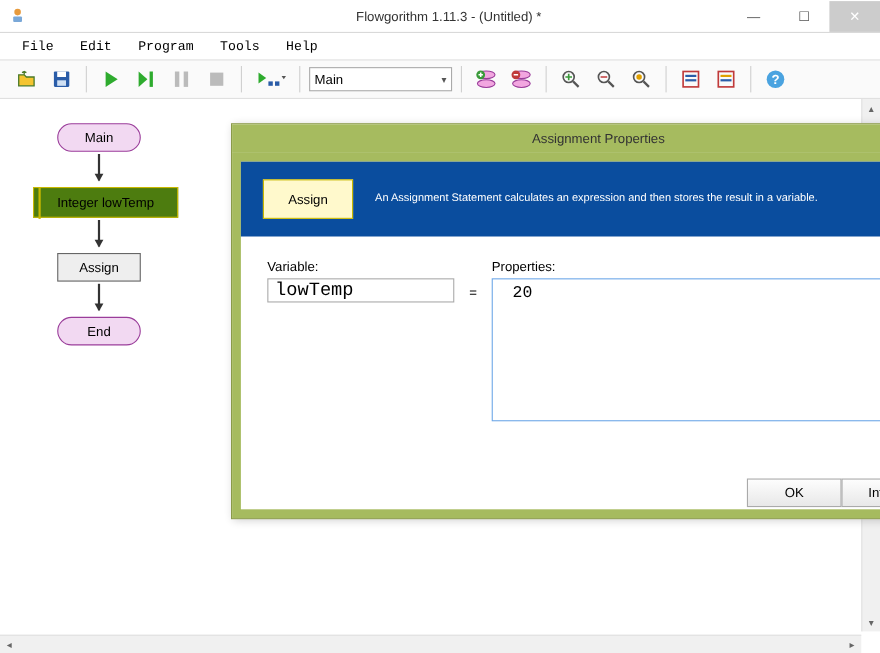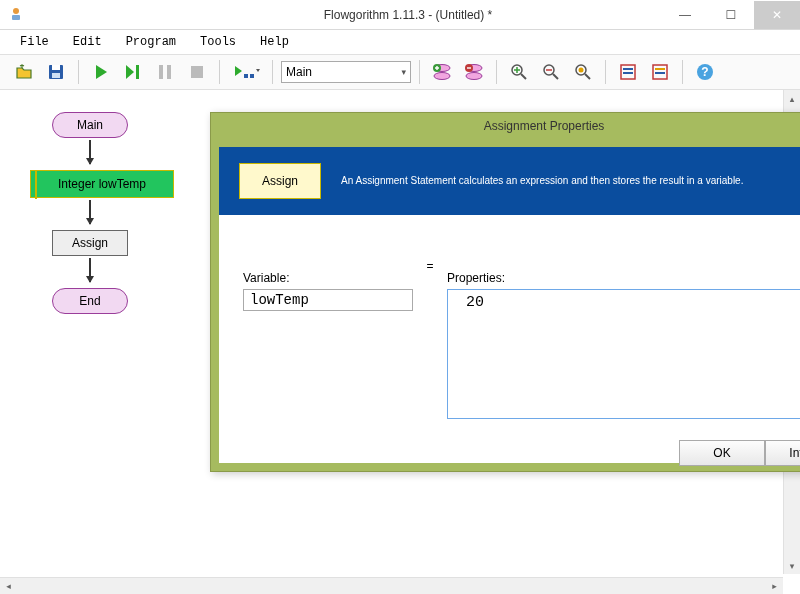--- a/index.html
+++ b/index.html
@@ -27,43 +27,43 @@
 .canvas-wrap { position: absolute; top: 90px; left: 0; right: 0; bottom: 20px; background: #fff; overflow: hidden; }
 .canvas { position: relative; width: 100%; height: 100%; }
 .scrollbar-v { position: absolute; right: 0; top: 90px; bottom: 20px; width: 17px; background: #f0f0f0; border-left: 1px solid #e0e0e0; }
 .scrollbar-v .arrow { height: 17px; display: flex; align-items: center; justify-content: center; color: #666; font-size: 9px; }
 .scrollbar-h { position: absolute; left: 0; right: 17px; bottom: 0; height: 17px; background: #f0f0f0; border-top: 1px solid #e0e0e0; display: flex; justify-content: space-between; }
 .scrollbar-h .arrow { width: 17px; display: flex; align-items: center; justify-content: center; color: #666; font-size: 9px; }
 
 
 .node { position: absolute; text-align: center; font-size: 12px; color: #000; }
 .terminal { width: 76px; height: 26px; border-radius: 13px; background: #f2d9f2; border: 1.5px solid #9a3d9a; line-height: 24px; }
-.declare { width: 144px; height: 28px; background: #22c55e; border: 1.5px solid #c9b800; line-height: 26px; position: relative; }
+.declare { width: 132px; height: 28px; background: #4d7c0f; border: 1.5px solid #c9b800; line-height: 26px; position: relative; }
 .declare::before { content: ""; position: absolute; left: 4px; top: -1.5px; bottom: -1.5px; width: 1.5px; background: #c9b800; }
 .process { width: 76px; height: 26px; background: #eee; border: 1.5px solid #666; line-height: 24px; }
 .arrow-down { position: absolute; width: 1.5px; background: #333; }
 .arrow-down::after { content: ""; position: absolute; bottom: -1px; left: -3.5px; border-left: 4px solid transparent; border-right: 4px solid transparent; border-top: 7px solid #333; }
 
 
 .dialog { position: absolute; left: 210px; top: 112px; width: 668px; height: 360px; border: 1px solid #8a9a4a; background: #fff; box-shadow: 2px 2px 8px rgba(0,0,0,0.2); }
 .dialog-titlebar { height: 26px; background: #a6bb5f; display: flex; align-items: center; position: relative; }
 .dialog-titlebar .dtitle { position: absolute; left: 0; right: 0; text-align: center; font-size: 12px; color: #333; }
 .dialog-close { position: absolute; right: 0; top: 0; width: 44px; height: 22px; background: #c8442b; color: #fff; display: flex; align-items: center; justify-content: center; font-size: 12px; }
 .dialog-body { padding: 8px; background: #a6bb5f; height: calc(100% - 26px); }
 .dialog-inner { background: #fff; height: 100%; padding: 0; display: flex; flex-direction: column; }
 .dialog-banner { background: #0a4d9e; padding: 16px 20px; display: flex; align-items: center; gap: 20px; color: #fff; }
 .banner-box { width: 82px; height: 36px; background: #fff9cc; border: 1.5px solid #c9b800; display: flex; align-items: center; justify-content: center; color: #000; font-size: 12px; flex-shrink: 0; }
 .banner-text { font-size: 10px; line-height: 1.4; }
 .dialog-form { padding: 20px 24px 12px 24px; flex: 1; display: flex; flex-direction: column; }
 .form-row { display: flex; gap: 12px; }
 .form-col-var { width: 170px; }
 .form-col-eq { width: 10px; padding-top: 24px; text-align: center; }
 .form-col-exp { flex: 1; }
-.form-label { font-size: 12px; margin-bottom: 4px; display: block; margin-top: 36px; }
-.var-input { width: 100%; height: 22px; border: 1px solid #aaa; padding: 2px 6px; font-family: "Courier New", monospace; font-size: 14px; }
+.form-label { font-size: 12px; margin-bottom: 4px; display: block; }
+.var-input { width: 100%; height: 22px; border: 1px solid #aaa; padding: 2px 6px; font-family: "Courier New", monospace; font-size: 17px; }
 .exp-input { width: 100%; height: 130px; border: 1px solid #6ea8e8; padding: 4px 18px; font-family: "Courier New", monospace; font-size: 15px; resize: none; overflow-y: scroll; }
 .dialog-buttons { display: flex; justify-content: flex-end; gap: 0; padding: 6px 18px 2px 0; }
 .dlg-btn { width: 86px; height: 26px; border: 1px solid #aaa; background: linear-gradient(#fdfdfd,#e8e8e8); font-size: 12px; }
 </style>
 </head>
 <body>
 
 <div class="titlebar">
   <svg class="app-icon" viewBox="0 0 16 16">
     <circle cx="8" cy="4" r="3" fill="#e79a3c"></circle>

